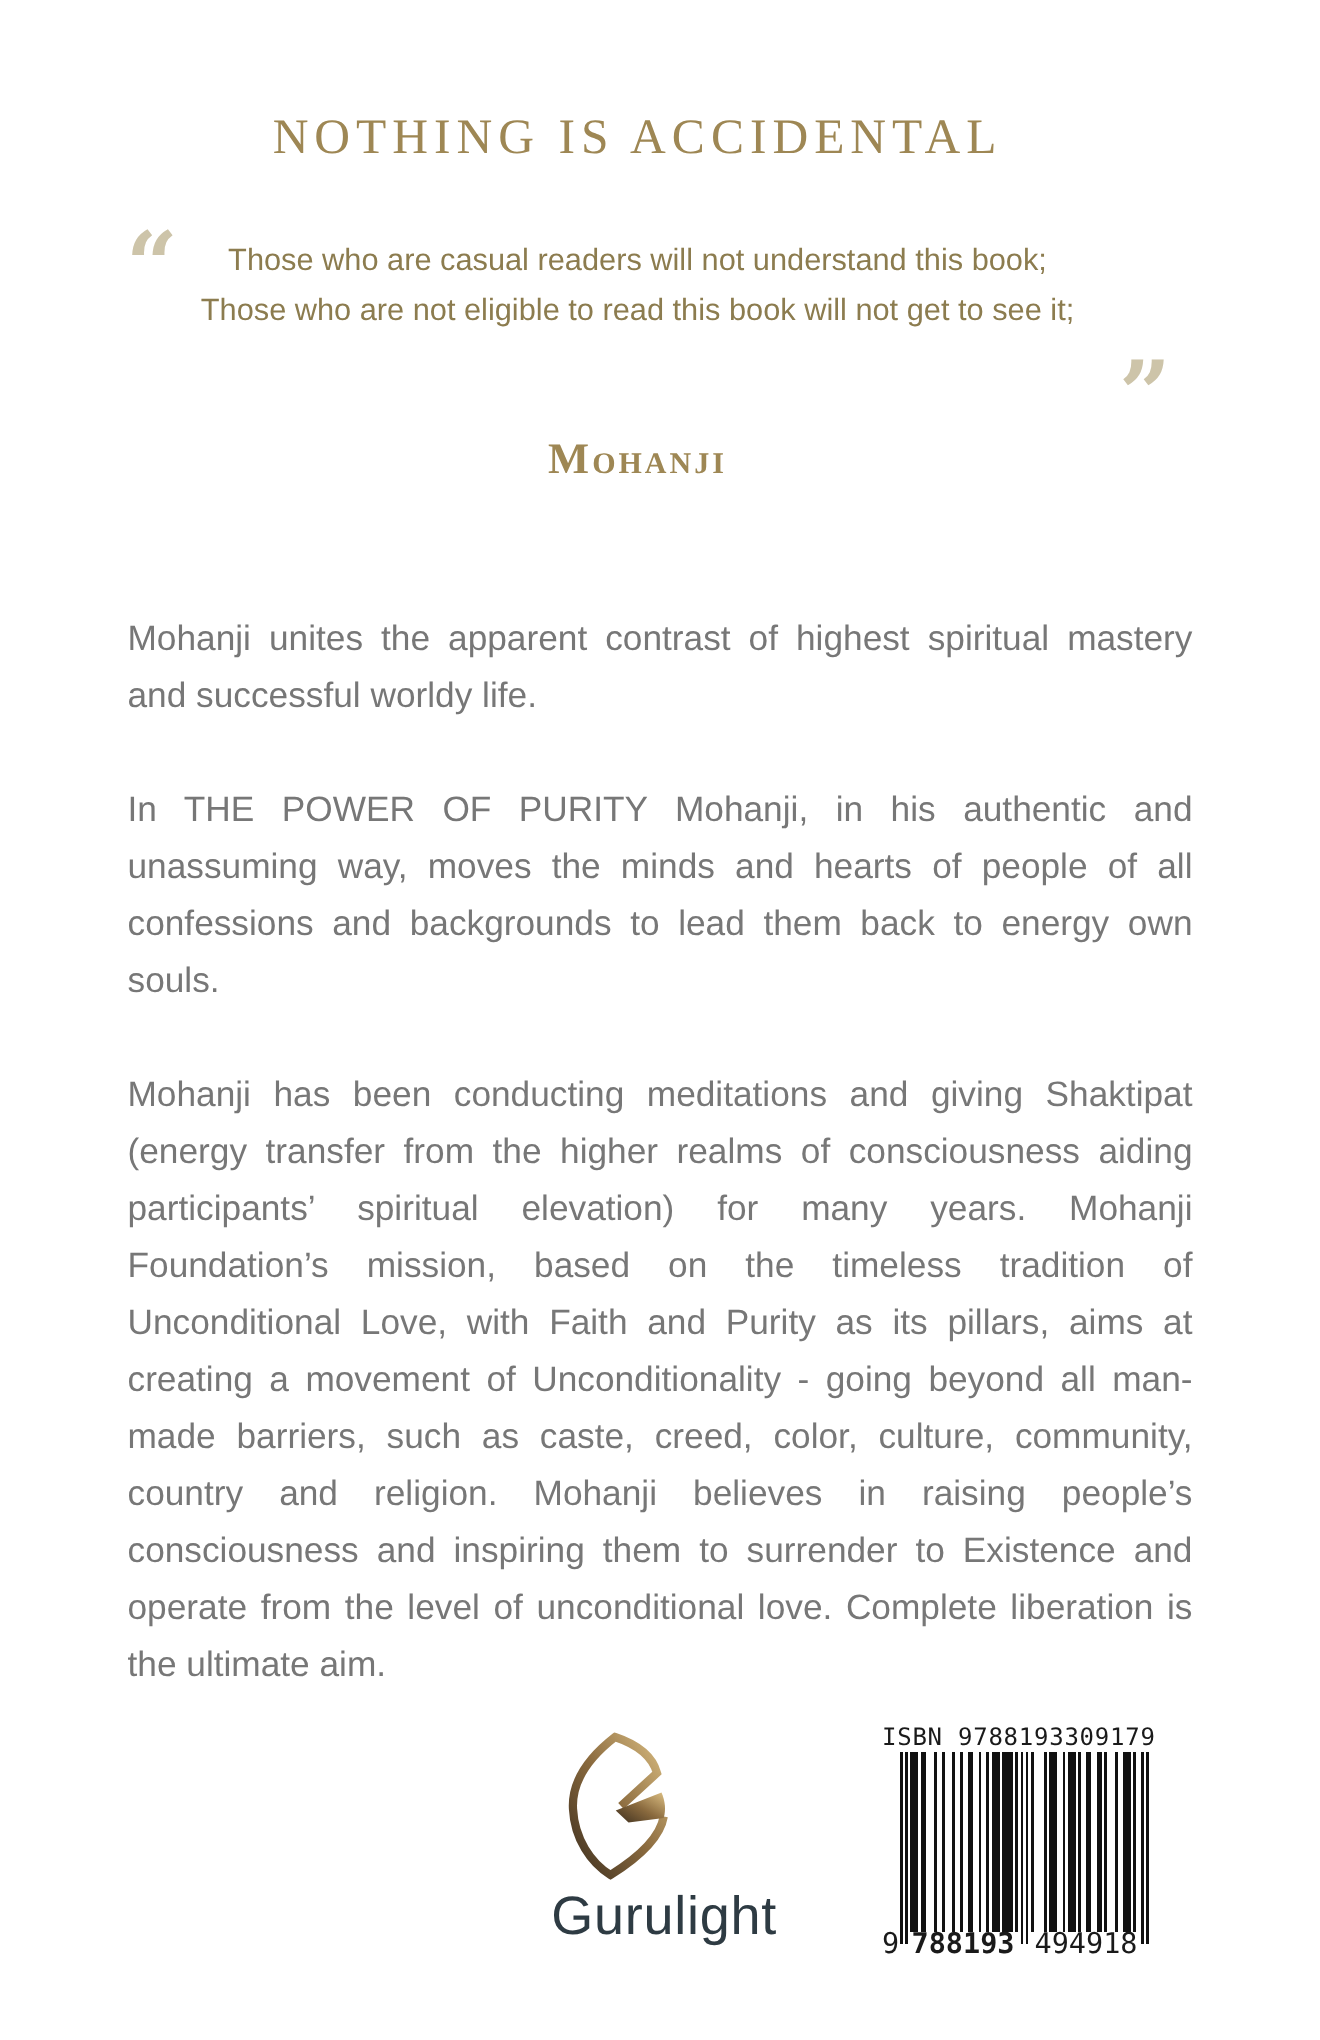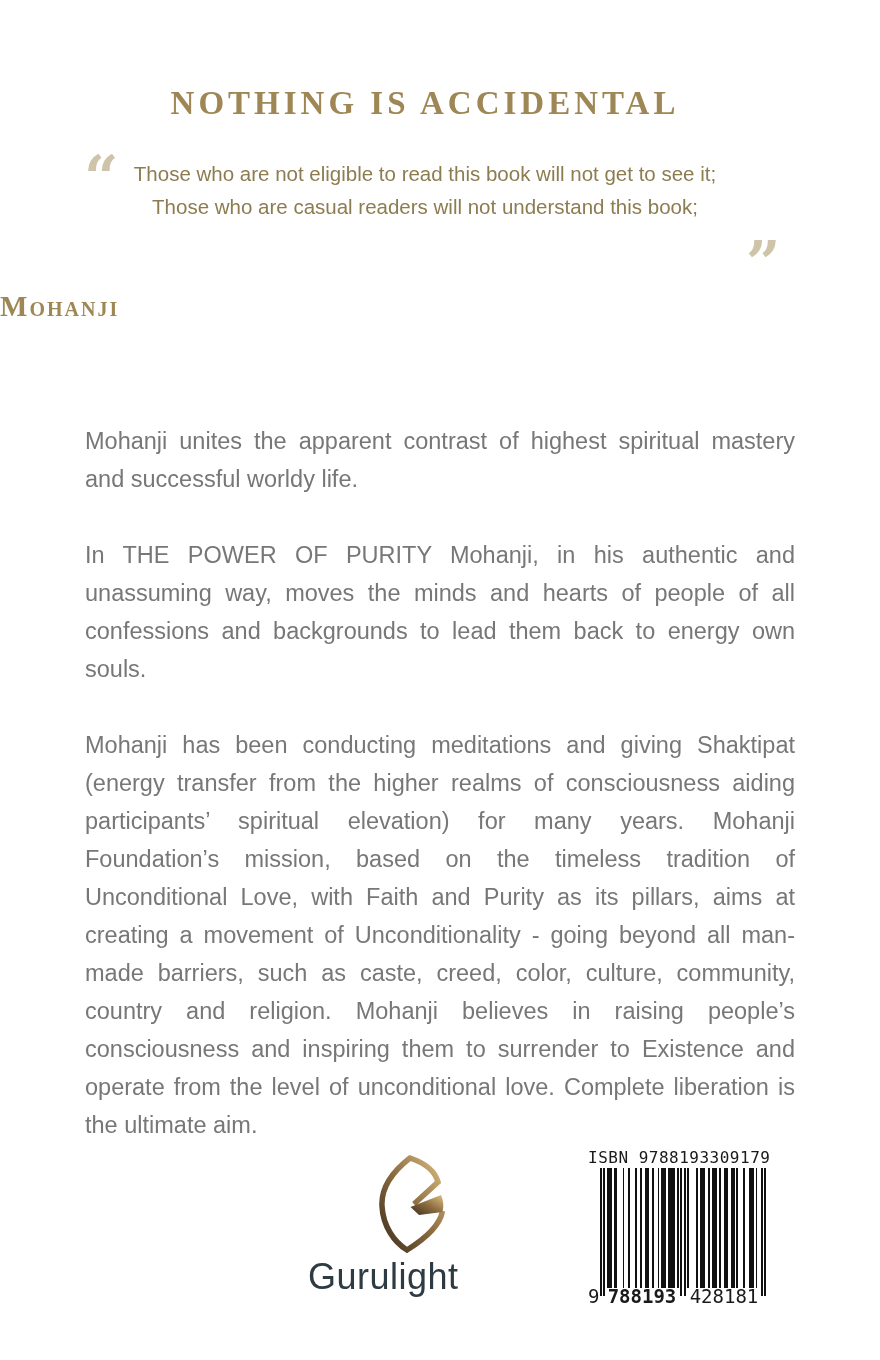--- a/index.html
+++ b/index.html
@@ -6,24 +6,24 @@
   .page{
     position:relative;
     width:880px;height:1360px;
     background:#fff;
     overflow:hidden;
     font-family:"Liberation Sans",sans-serif;
   }
   
   .title{
     position:absolute;top:74px;left:0;right:30px;
-    margin:11px;
+    margin:0;
     text-align:center;
     font-family:"Liberation Serif",serif;
-    font-weight:700;
+    font-weight:400;
     font-size:33px;
     letter-spacing:4px;
     color:var(--gold);
   }
   
   .quote{
     position:absolute;top:158px;left:40px;right:70px;
     color:var(--quote);
   }
   .qline{
@@ -38,44 +38,44 @@
     font-size:60px;
     line-height:30px;
     color:var(--qmark);
     font-weight:bold;
   }
   .qmark.open{left:44px;top:4px;}
   .qmark.close{left:706px;top:90px;}
   
   .author{
     position:absolute;top:290px;left:0;right:30px;
-    text-align:left;
+    text-align:center;
     font-family:"Liberation Serif",serif;
     font-variant:small-caps;
     text-transform:lowercase;
     font-weight:bold;
     font-size:29px;
     letter-spacing:2px;
     color:var(--gold);
   }
   .author::first-letter{text-transform:uppercase;}
   
   .body-text{
     position:absolute;top:406px;left:85px;right:85px;
     color:var(--body);
     font-size:23.5px;
     line-height:38px;
     text-align:justify;
   }
-  .body-text p{margin:16px 0 38px 0;}
+  .body-text p{margin:0 0 38px 0;}
   
   .logo-mark{position:absolute;left:378px;top:1152px;}
   .publisher-name{
     position:absolute;left:308px;top:1256px;width:210px;
-    text-align:left;
+    text-align:right;
     font-size:36px;
     color:var(--logoText);
     letter-spacing:0.5px;
   }
   
   .barcode{position:absolute;left:588px;top:1148px;width:182px;height:162px;}
   .bc-label{
     width:100%;
     text-align:left;
     font-family:"DejaVu Sans Mono",monospace;
@@ -98,22 +98,22 @@
 </style>
 </head>
 <body>
 
 <div class="page">
 
   <h1 class="title">NOTHING IS ACCIDENTAL</h1>
 
   <div class="quote">
     <span class="qmark open">“</span>
+    <div class="qline">Those who are casual readers will not understand this book;</div>
     <div class="qline">Those who are not eligible to read this book will not get to see it;</div>
-    <div class="qline">Those who are casual readers will not understand this book;</div>
     <span class="qmark close">”</span>
   </div>
 
   <div class="author">Mohanji</div>
 
   <div class="body-text">
     <p>Mohanji unites the apparent contrast of highest spiritual mastery and successful worldy life.</p>
     <p>In THE POWER OF PURITY Mohanji, in his authentic and unassuming way, moves the minds and hearts of people of all confessions and backgrounds to lead them back to energy own souls.</p>
     <p>Mohanji has been conducting meditations and giving Shaktipat (energy transfer from the higher realms of consciousness aiding participants’ spiritual elevation) for many years. Mohanji Foundation’s mission, based on the timeless tradition of Unconditional Love, with Faith and Purity as its pillars, aims at creating a movement of Unconditionality - going beyond all man-made barriers, such as caste, creed, color, culture, community, country and religion. Mohanji believes in raising people’s consciousness and inspiring them to surrender to Existence and operate from the level of unconditional love. Complete liberation is the ultimate aim.</p>
   </div>
@@ -160,16 +160,16 @@
         <rect x="75" y="0" width="2" height="120" fill="#111111"></rect>
         <rect x="78" y="0" width="1" height="120" fill="#111111"></rect>
         <rect x="82" y="0" width="1" height="120" fill="#111111"></rect>
         <rect x="85" y="0" width="3" height="120" fill="#111111"></rect>
         <rect x="89" y="0" width="1" height="120" fill="#111111"></rect>
         <rect x="92" y="0" width="1" height="128" fill="#111111"></rect>
         <rect x="94" y="0" width="1" height="128" fill="#111111"></rect>
       </svg>
     <div class="bc-d bc-d0">9</div>
     <div class="bc-d bc-d1">788193</div>
-    <div class="bc-d bc-d2">428181</div>
+    <div class="bc-d bc-d2">494918</div>
   </div>
 
 </div>
 
 </body></html>

